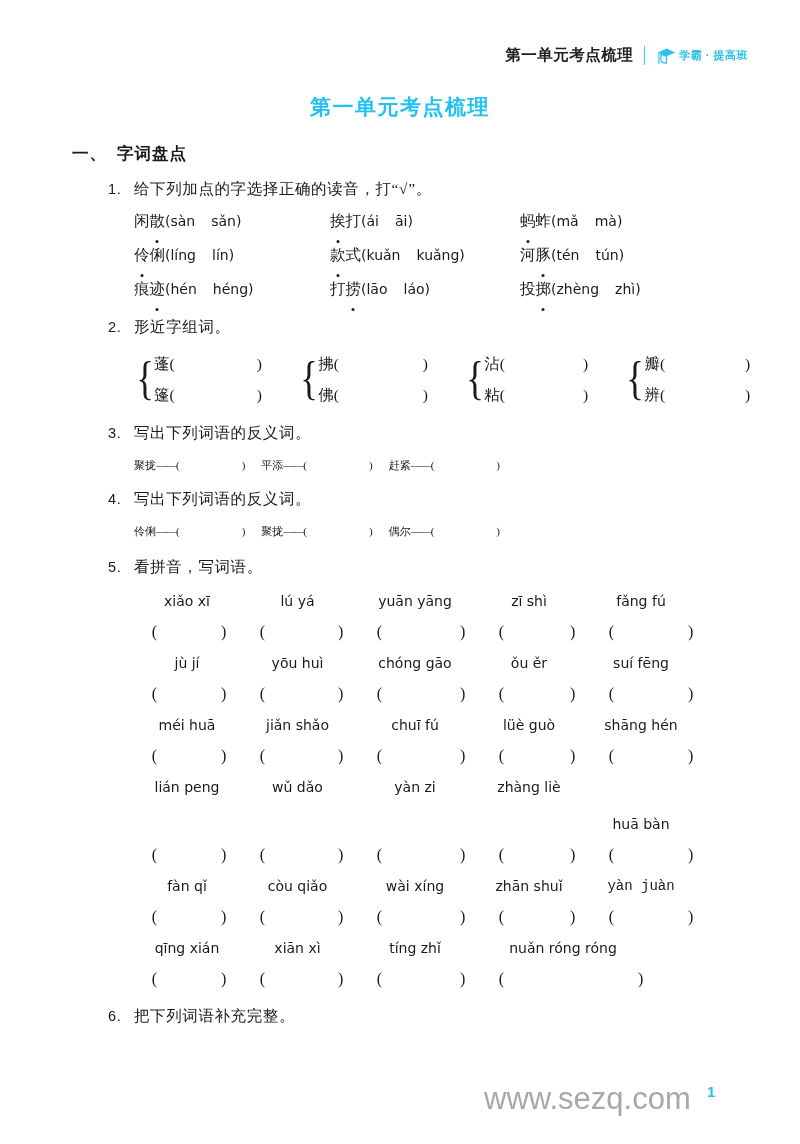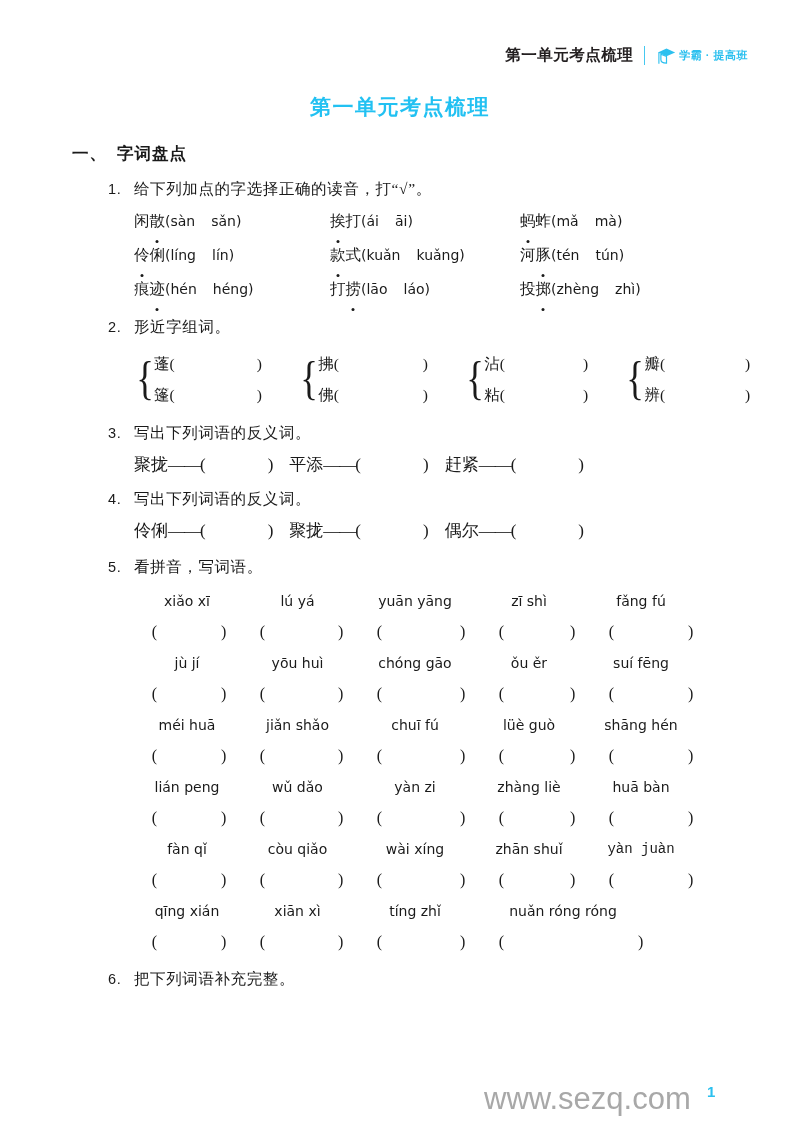--- a/index.html
+++ b/index.html
@@ -167,21 +167,21 @@
   }
   .brace-item {
     font-size: 15.5px;
     line-height: 31px;
     white-space: nowrap;
   }
   .blank-paren .gap { display: inline-block; }
 
   
   .wordline {
-    font-size: 17px;
+    font-size: 11px;
     line-height: 34px;
     white-space: nowrap;
   }
   .wordline .item { margin-right: 16px; }
   .dash { letter-spacing: -1px; }
 
   
   .py-grid { margin-top: 4px; }
   .py-grid-row {
     display: flex;
@@ -429,21 +429,21 @@
             <div class="col py-blank" style="width: 115px;">(<span class="gap" style="width:73px"></span>)</div>
             <div class="col py-blank" style="width: 120px;">(<span class="gap" style="width:78px"></span>)</div>
             <div class="col py-blank" style="width: 108px;">(<span class="gap" style="width:66px"></span>)</div>
             <div class="col py-blank" style="width: 116px;">(<span class="gap" style="width:74px"></span>)</div>
           </div>
           <div class="py-grid-row">
             <div class="col py-label" style="width: 106px;">lián peng</div>
             <div class="col py-label" style="width: 115px;">wǔ dǎo</div>
             <div class="col py-label" style="width: 120px;">yàn zi</div>
             <div class="col py-label" style="width: 108px;">zhàng liè</div>
-            <div class="col py-label" style="width: 116px;">huā bàn</div>
+            <div class="col py-label" style="width: 116px; margin-top: 37px;">huā bàn</div>
           </div>
           <div class="py-grid-row">
             <div class="col py-blank" style="width: 106px;">(<span class="gap" style="width:64px"></span>)</div>
             <div class="col py-blank" style="width: 115px;">(<span class="gap" style="width:73px"></span>)</div>
             <div class="col py-blank" style="width: 120px;">(<span class="gap" style="width:78px"></span>)</div>
             <div class="col py-blank" style="width: 108px;">(<span class="gap" style="width:66px"></span>)</div>
             <div class="col py-blank" style="width: 116px;">(<span class="gap" style="width:74px"></span>)</div>
           </div>
           <div class="py-grid-row">
             <div class="col py-label" style="width: 106px;">fàn qǐ</div>

